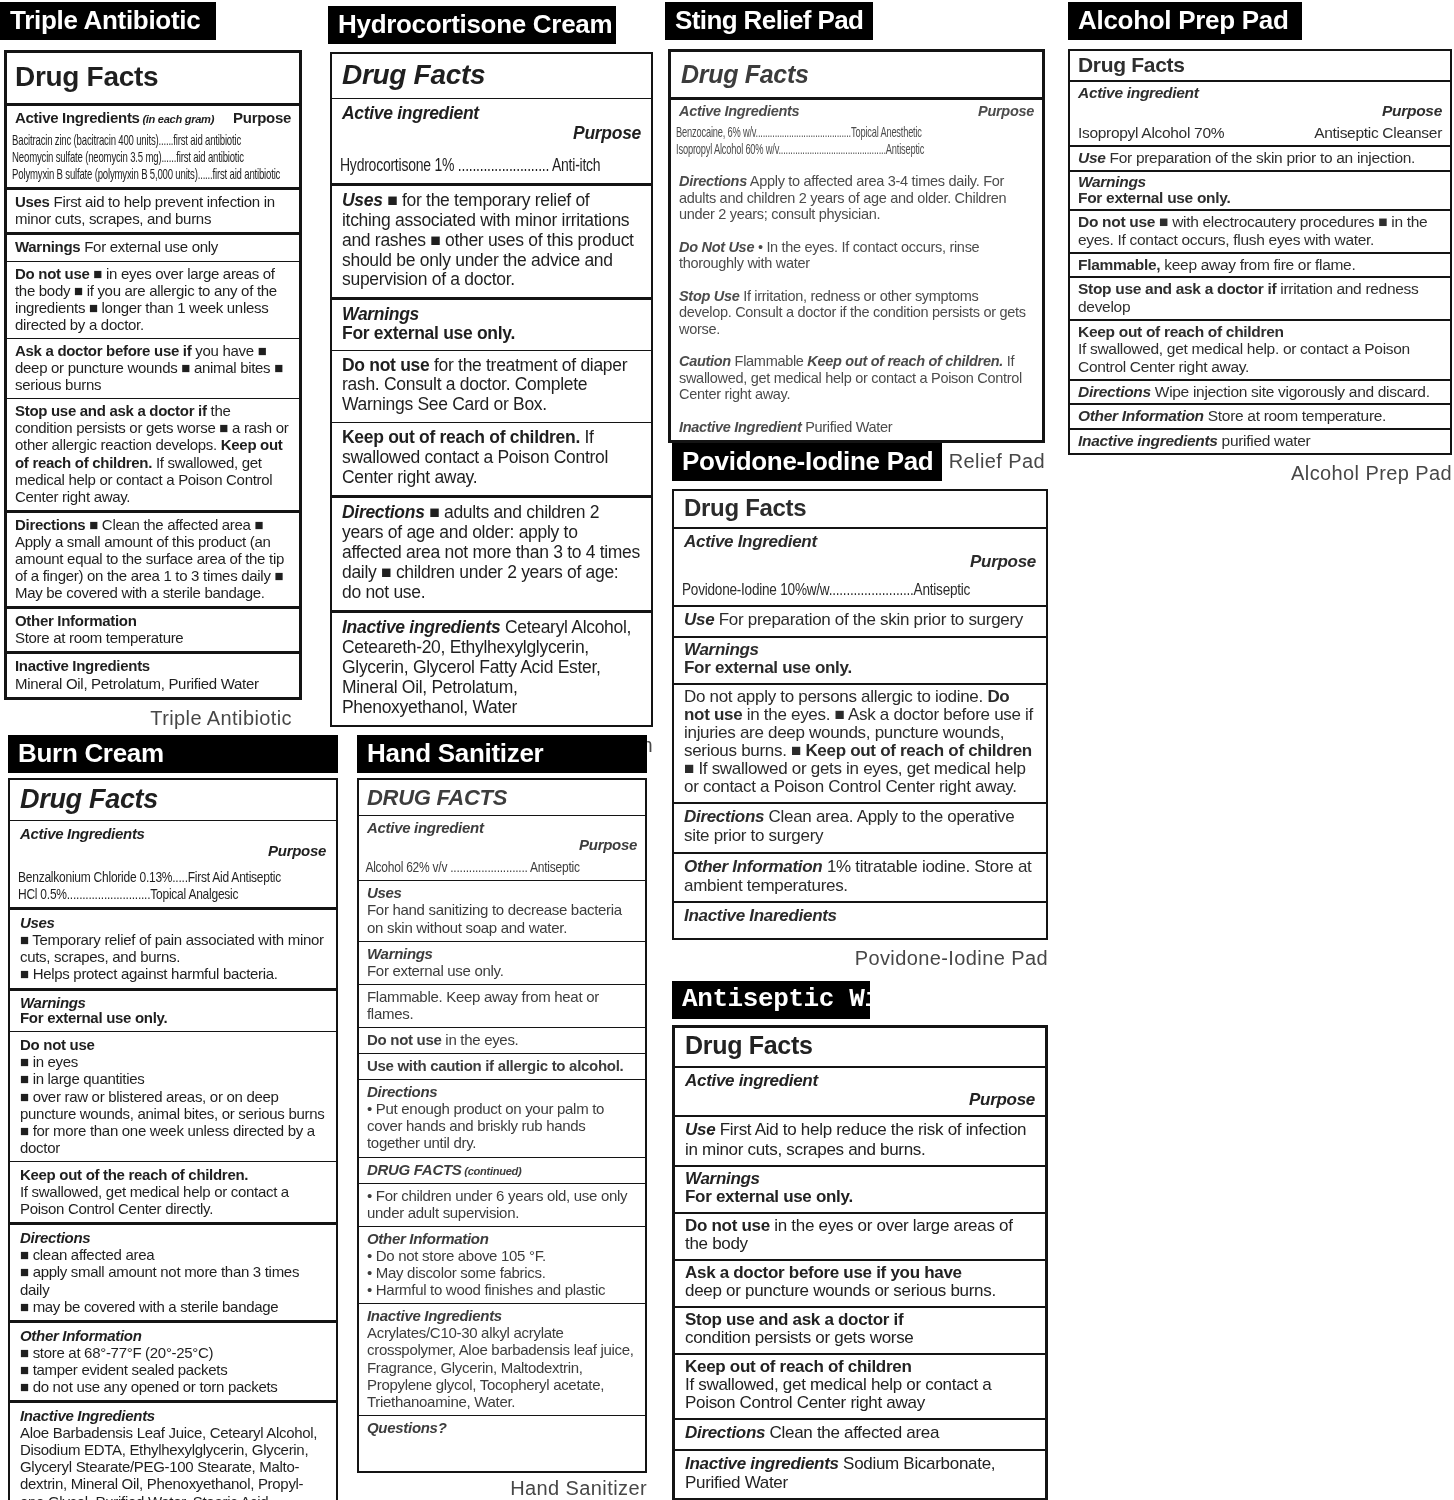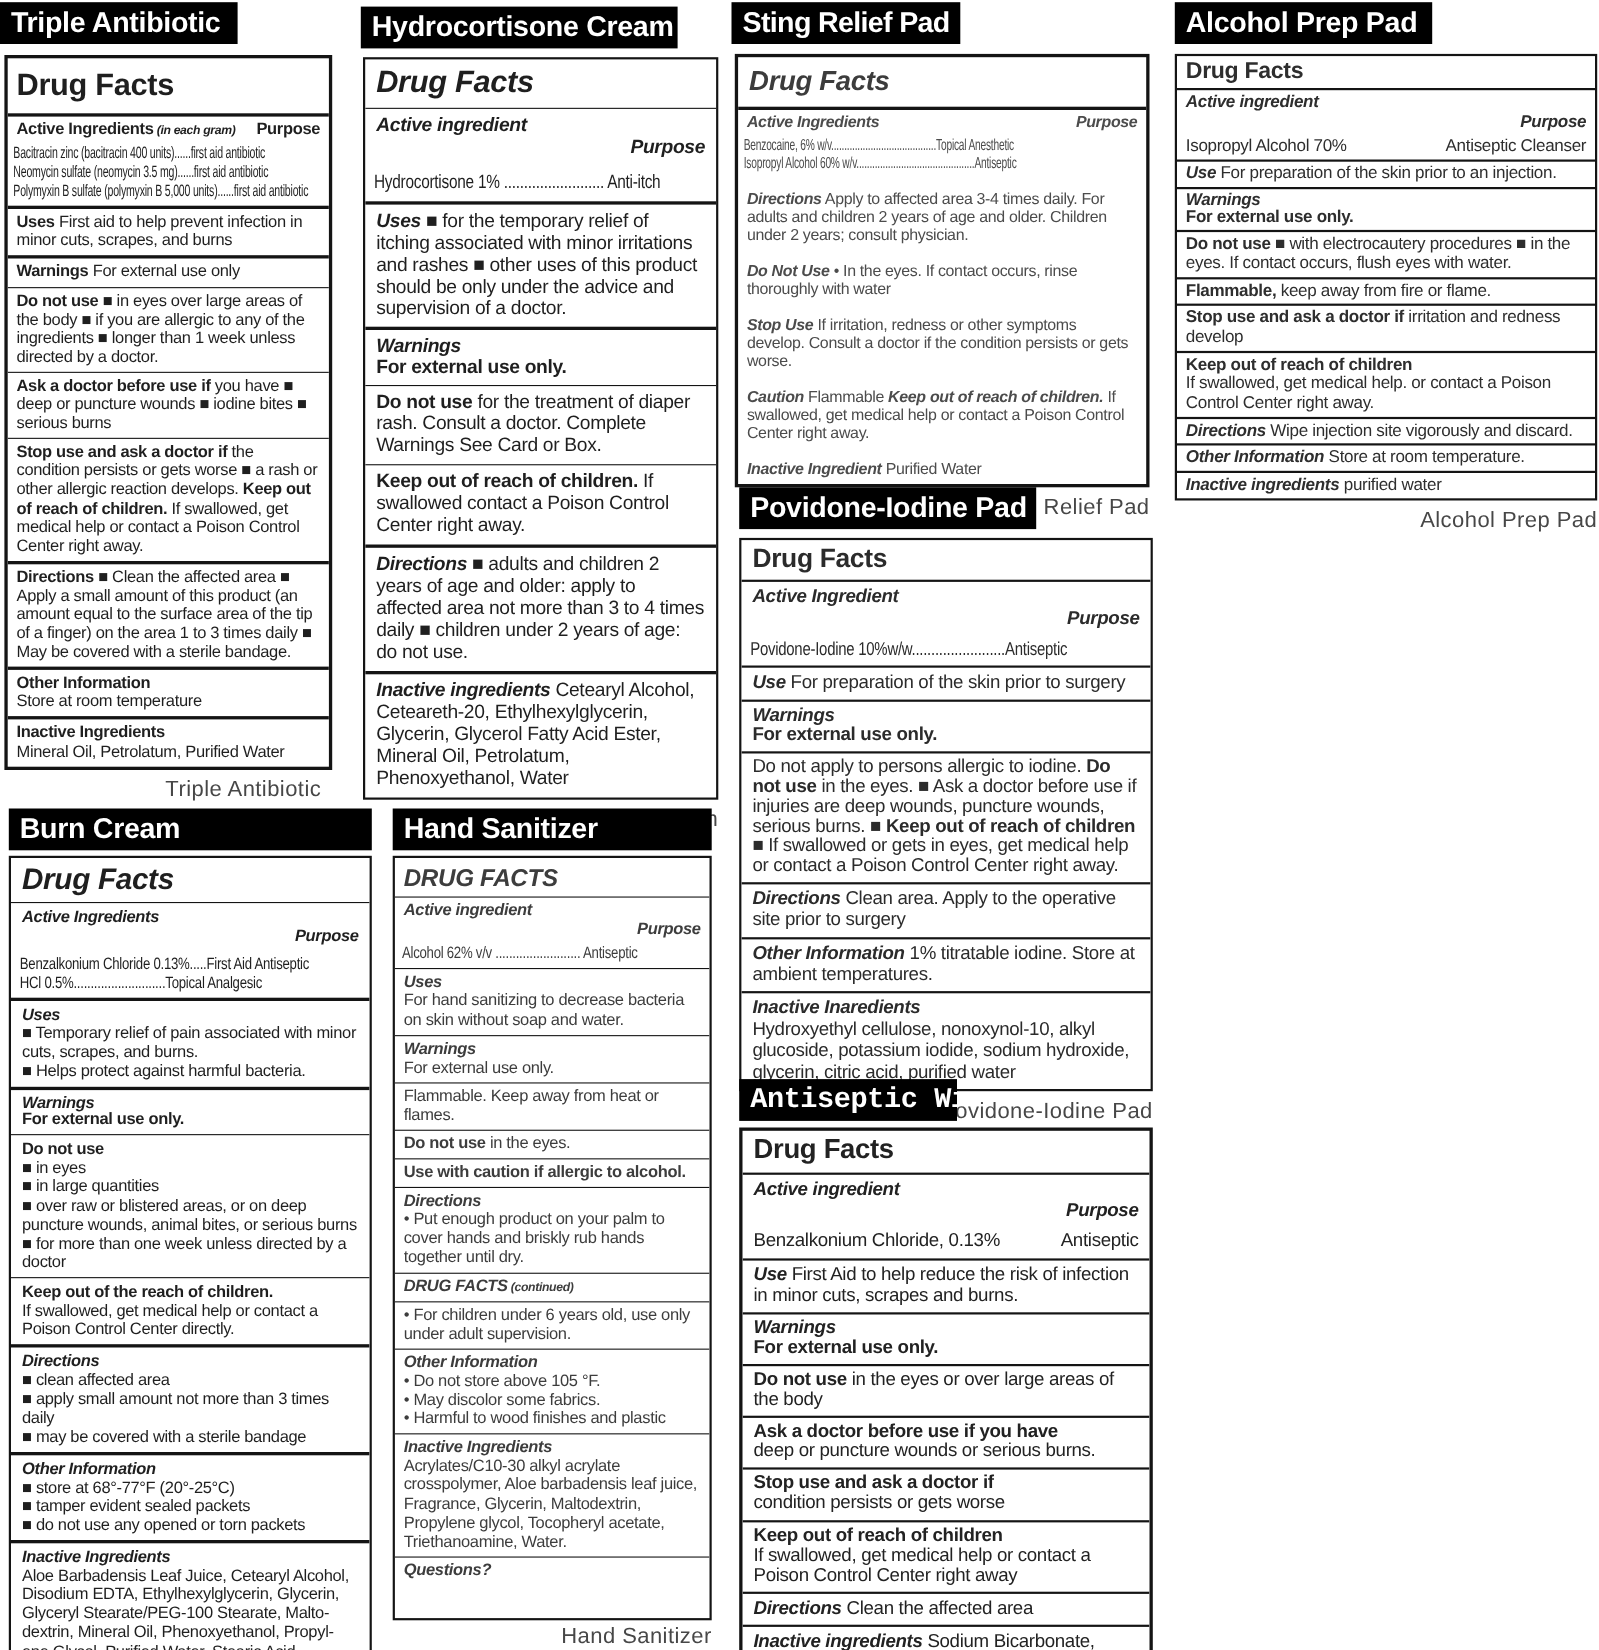--- a/index.html
+++ b/index.html
@@ -99,21 +99,21 @@
     <div class="facts-box">
         <div class="row df"><span class="s-b">Drug Facts</span></div>
         <div class="row bt-thick twocol">
           <span class="col-l"><span class="s-b">Active Ingredients</span><span class="s-sb"> (in each gram)</span></span>
           <span class="col-r"><span class="s-b">Purpose</span></span>
         </div>
         <div class="row xcond nt"><span>Bacitracin zinc (bacitracin 400 units)......first aid antibiotic</span><br><span>Neomycin sulfate (neomycin 3.5 mg)......first aid antibiotic</span><br><span>Polymyxin B sulfate (polymyxin B 5,000 units)......first aid antibiotic</span></div>
         <div class="row bt-thick"><span class="s-b">Uses</span><span> First aid to help prevent infection in minor cuts, scrapes, and burns</span></div>
         <div class="row bt-thick"><span class="s-b">Warnings</span><span> For external use only</span></div>
         <div class="row bt-thin"><span class="s-b">Do not use</span><span> ■ in eyes over large areas of the body ■ if you are allergic to any of the ingredients ■ longer than 1 week unless directed by a doctor.</span></div>
-        <div class="row bt-thin"><span class="s-b">Ask a doctor before use if</span><span> you have ■ deep or puncture wounds ■ iodine bites ■ serious burns</span></div>
+        <div class="row bt-thin"><span class="s-b">Ask a doctor before use if</span><span> you have ■ deep or puncture wounds ■ animal bites ■ serious burns</span></div>
         <div class="row bt-thin"><span class="s-b">Stop use and ask a doctor if</span><span> the condition persists or gets worse ■ a rash or other allergic reaction develops. </span><span class="s-b">Keep out of reach of children.</span><span> If swallowed, get medical help or contact a Poison Control Center right away.</span></div>
         <div class="row bt-thick"><span class="s-b">Directions</span><span> ■ Clean the affected area ■ Apply a small amount of this product (an amount equal to the surface area of the tip of a finger) on the area 1 to 3 times daily ■ May be covered with a sterile bandage.</span></div>
         <div class="row bt-thick"><span class="s-b">Other Information</span><br><span>Store at room temperature</span></div>
         <div class="row bt-thick"><span class="s-b">Inactive Ingredients</span><br><span>Mineral Oil, Petrolatum, Purified Water</span></div>
       </div>
     <div class="caption">Triple Antibiotic</div>
   </div>
 
   <div class="panel" id="panel-hc">
     <div class="titlebar">Hydrocortisone Cream</div>
@@ -228,36 +228,32 @@
         <div class="row bt-thin twocol">
           <span class="col-l"><span class="s-bi">Active Ingredient</span></span>
           <span class="col-r"><span class="s-bi">Purpose</span></span>
         </div>
         <div class="row cond nt"><span>Povidone-Iodine 10%w/w........................Antiseptic</span></div>
         <div class="row bt-thin"><span class="s-bi">Use</span><span> For preparation of the skin prior to surgery</span></div>
         <div class="row tight bt-thin"><span class="s-bi">Warnings</span><br><span class="s-b">For external use only.</span></div>
         <div class="row tight bt-thin"><span>Do not apply to persons allergic to iodine. </span><span class="s-b">Do not use</span><span> in the eyes.  ■ Ask a doctor before use if injuries are deep wounds, puncture wounds, serious burns.  ■ </span><span class="s-b">Keep out of reach of children</span><span>  ■ If swallowed or gets in eyes, get medical help or contact a Poison Control Center right away.</span></div>
         <div class="row bt-thin"><span class="s-bi">Directions</span><span> Clean area. Apply to the operative site prior to surgery</span></div>
         <div class="row bt-thin"><span class="s-bi">Other Information</span><span> 1% titratable iodine. Store at ambient temperatures.</span></div>
-        <div class="row bt-thin"><span class="s-bi">Inactive Inaredients</span><br><span>Hydroxyethyl cellulose, nonoxynol-10, alkyl glucoside, potassium iodide, sodium hydroxide, glycerin, citric acid, purified water</span></div>
+        <div class="row bt-thin"><span class="s-bi">Inactive Inaredients</span><br></div>
       </div>
     <div class="caption">Povidone-Iodine Pad</div>
   </div>
 
   <div class="panel" id="panel-aw">
     <div class="titlebar">Antiseptic Wipe</div>
     <div class="facts-box">
         <div class="row df"><span class="s-b">Drug Facts</span></div>
         <div class="row bt-thin twocol">
           <span class="col-l"><span class="s-bi">Active ingredient</span></span>
           <span class="col-r"><span class="s-bi">Purpose</span></span>
-        </div>
-        <div class="row nt twocol">
-          <span class="col-l"><span>Benzalkonium Chloride, 0.13%</span></span>
-          <span class="col-r"><span>Antiseptic</span></span>
         </div>
         <div class="row bt-thin"><span class="s-bi">Use</span><span> First Aid to help reduce the risk of infection in minor cuts, scrapes and burns.</span></div>
         <div class="row tight bt-thin"><span class="s-bi">Warnings</span><br><span class="s-b">For external use only.</span></div>
         <div class="row tight bt-thin"><span class="s-b">Do not use</span><span> in the eyes or over large areas of the body</span></div>
         <div class="row tight bt-thin"><span class="s-b">Ask a doctor before use if you have</span><br><span>deep or puncture wounds or serious burns.</span></div>
         <div class="row tight bt-thin"><span class="s-b">Stop use and ask a doctor if</span><br><span>condition persists or gets worse</span></div>
         <div class="row tight bt-thin"><span class="s-b">Keep out of reach of children</span><br><span>If swallowed, get medical help or contact a Poison Control Center right away</span></div>
         <div class="row bt-thin"><span class="s-bi">Directions</span><span> Clean the affected area</span></div>
         <div class="row bt-thin"><span class="s-bi">Inactive ingredients</span><span> Sodium Bicarbonate, Purified Water</span></div>
       </div>

